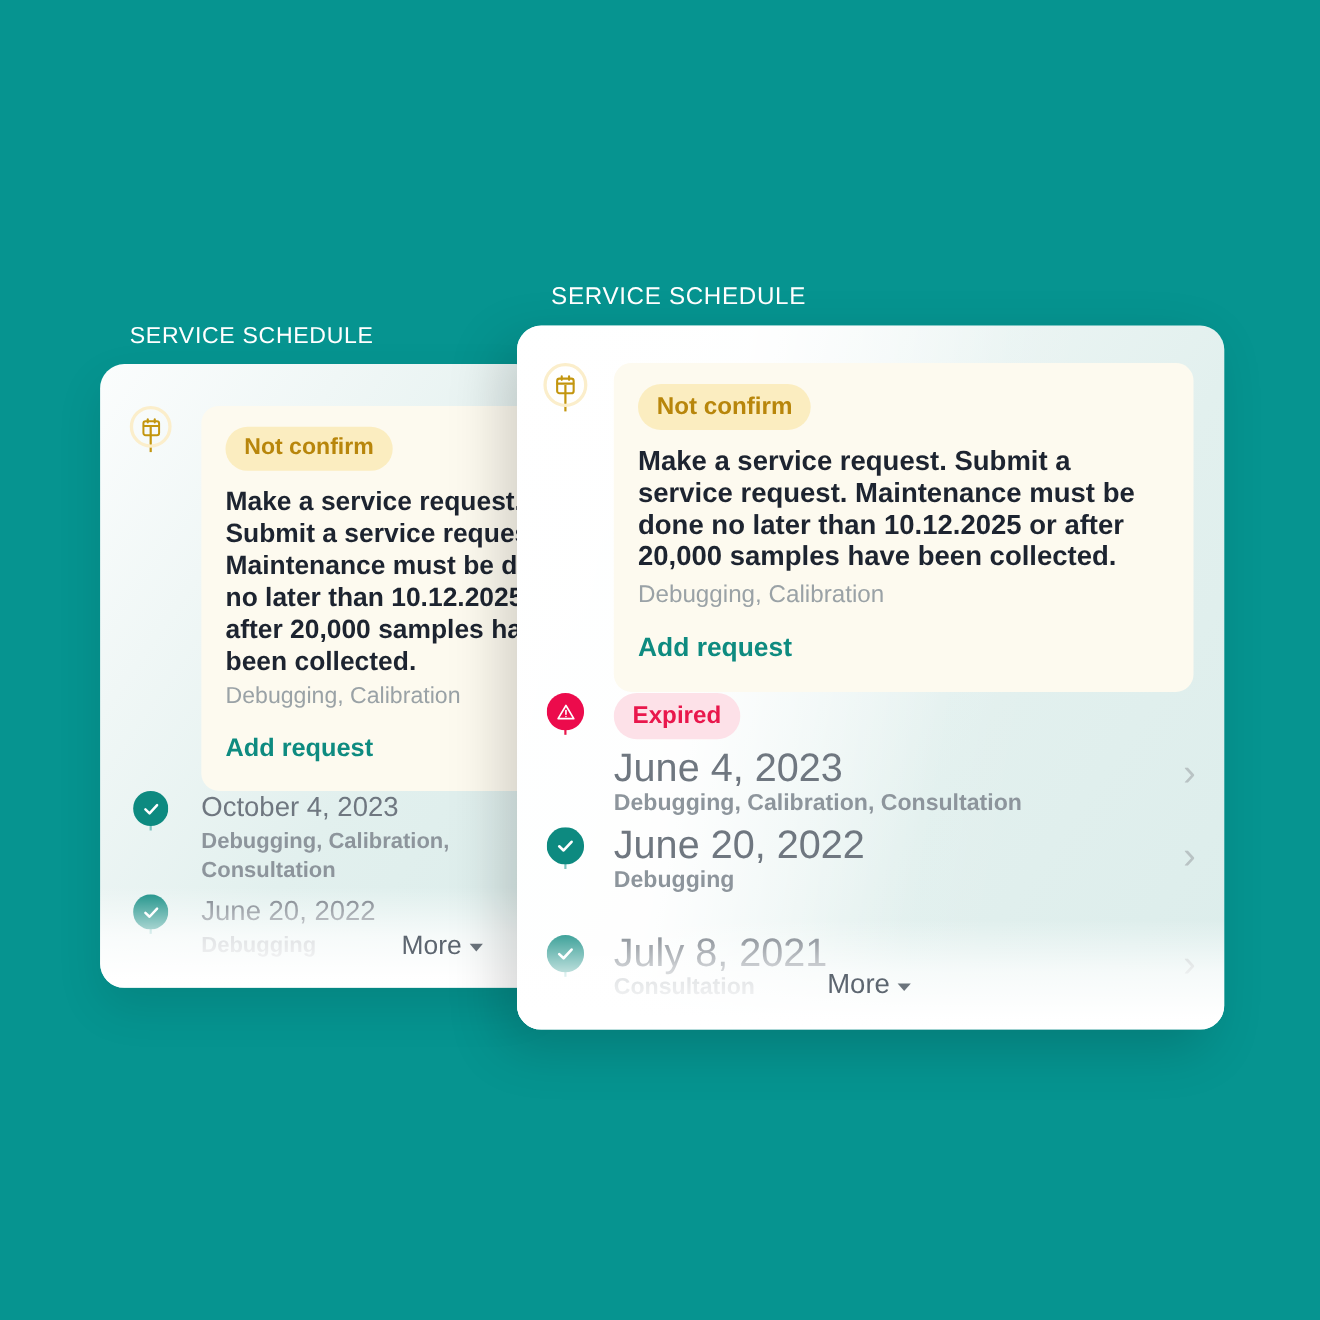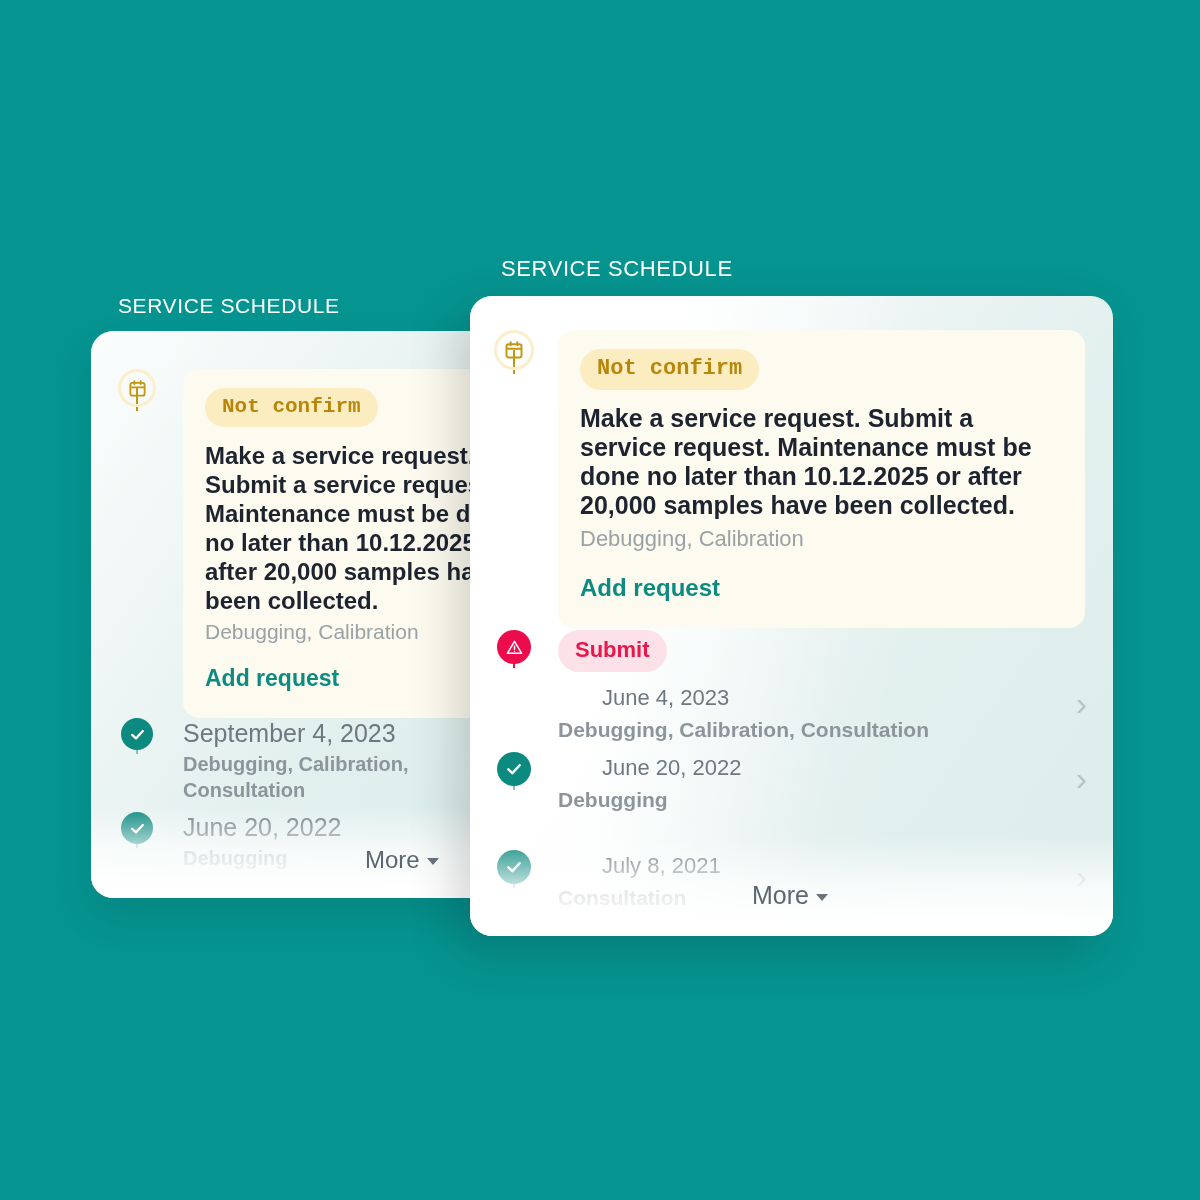--- a/index.html
+++ b/index.html
@@ -90,21 +90,21 @@
     position: relative;
     z-index: 2;
   }
 
   .badge {
     display: inline-block;
     border-radius: 999px;
     font-weight: 700;
     white-space: nowrap;
   }
-  .badge-warn-yellow { background: #fbedc0; color: #b8860b; font-family: Liberation Mono, monospace; }
+  .badge-warn-yellow { background: #fbedc0; color: #b8860b; }
   .badge-expired     { background: #fde1e8; color: #e9174c; }
 
   .req-text {
     color: #1d2430;
     font-weight: 700;
   }
   .req-tags { color: #9aa2a6; font-weight: 400; }
 
   .link-add {
     color: #0e8b80;
@@ -193,21 +193,21 @@
   #card-right .tl-marker.marker-check { width: 34px; height: 34px; }
   #card-right .tl-marker.marker-warn  { width: 34px; height: 34px; }
   #card-right .tl-line { width: 2px; }
 
   #card-right .req-card { padding: 19px 22px 26px 22px; margin-right: 28px; }
   #card-right .badge { font-size: 22px; padding: 7px 17px 9px; }
   #card-right .req-text { font-size: 25px; line-height: 29px; margin-top: 14px; }
   #card-right .req-tags { font-size: 22px; margin-top: 6px; }
   #card-right .link-add { font-size: 24px; margin-top: 22px; }
 
-  #card-right .row-date { font-size: 22px; line-height: 31px; margin-left: 44px; }
+  #card-right .row-date { font-size: 36px; line-height: 31px; }
   #card-right .row-tags { font-size: 21px; line-height: 27px; margin-top: 3px; }
   #card-right .chev-right { right: 26px; }
 
   #card-right .fade-bottom { height: 100px; }
   #card-right .more-btn { font-size: 25px; left: 282px; bottom: 26px; }
 
   
   .veil {
     position: absolute;
     inset: 0;
@@ -254,21 +254,21 @@
       <div class="tl-row" style="min-height:94px;">
         <div class="tl-gutter">
           <div class="tl-line" style="background:#7fc5c1; top:16px;"></div>
           <div class="tl-marker marker-check" style="background:#0d8a80;">
             <svg class="svg-ico" width="17" height="17" viewBox="0 0 24 24" fill="none" stroke="#ffffff" stroke-width="3.2" stroke-linecap="round" stroke-linejoin="round">
               <polyline points="4.5,12.5 9.8,17.5 19.5,7"></polyline>
             </svg>
           </div>
         </div>
         <div class="tl-body">
-          <div class="row-date">September 4, 2023</div>
+          <div class="row-date">October 4, 2023</div>
           <div class="row-tags">Debugging, Calibration, Consultation</div>
         </div>
       </div>
 
       <div class="tl-row" style="min-height:94px;">
         <div class="tl-gutter">
           <div class="tl-line" style="background:#7fc5c1; top:16px;"></div>
           <div class="tl-marker marker-check" style="background:#0d8a80;">
             <svg class="svg-ico" width="17" height="17" viewBox="0 0 24 24" fill="none" stroke="#ffffff" stroke-width="3.2" stroke-linecap="round" stroke-linejoin="round">
               <polyline points="4.5,12.5 9.8,17.5 19.5,7"></polyline>
@@ -328,21 +328,21 @@
           <div class="tl-line" style="background:#e9174c; top:17px;"></div>
           <div class="tl-marker marker-warn" style="background:#ec0b4c;">
             <svg class="svg-ico" width="19" height="19" viewBox="0 0 24 24" fill="none" stroke="#ffffff" stroke-width="1.9" stroke-linecap="round" stroke-linejoin="round">
               <path d="M12 4.2 L21 19.4 L3 19.4 Z"></path>
               <line x1="12" y1="10" x2="12" y2="14.3"></line>
               <circle cx="12" cy="16.8" r="0.9" fill="#ffffff" stroke="none"></circle>
             </svg>
           </div>
         </div>
         <div class="tl-body" style="position:relative;">
-          <div class="badge badge-expired" style="margin-bottom:10px;">Submit</div>
+          <div class="badge badge-expired" style="margin-bottom:10px;">Expired</div>
           <div class="row-date">June 4, 2023</div>
           <div class="row-tags">Debugging, Calibration, Consultation</div>
           <div class="chev-right" style="top:56px; font-size:34px;">›</div>
         </div>
       </div>
 
       <div class="tl-row" style="min-height:98px;">
         <div class="tl-gutter">
           <div class="tl-line" style="background:#7fc5c1; top:17px;"></div>
           <div class="tl-marker marker-check" style="background:#0d8a80;">

